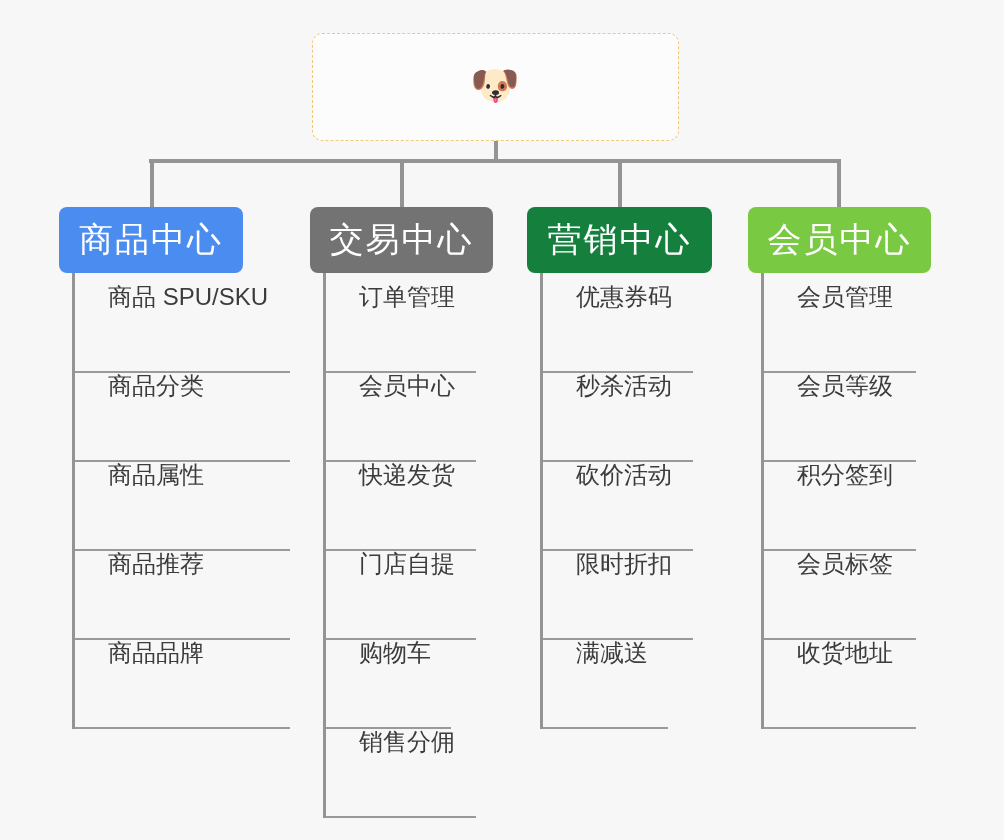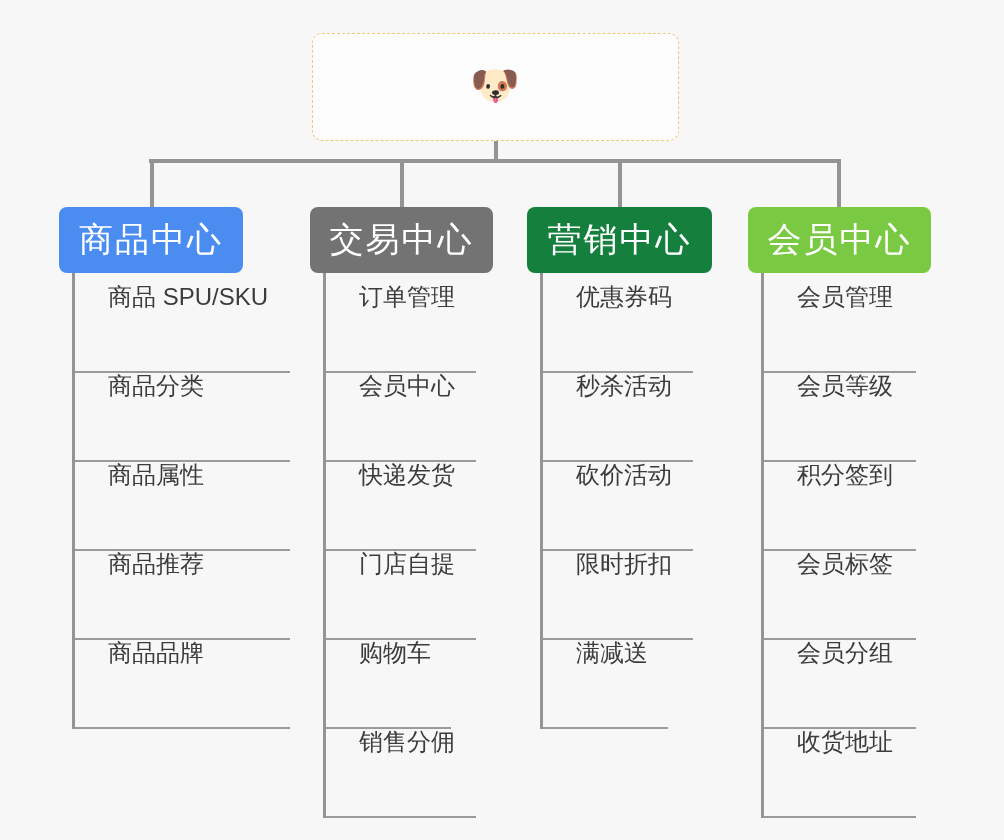--- a/index.html
+++ b/index.html
@@ -234,23 +234,19 @@
           <div class="leaf">
             <div class="leaf-line" style="width: 152px;"></div>
             <span class="leaf-label">积分签到</span>
           </div>
           <div class="leaf">
             <div class="leaf-line" style="width: 152px;"></div>
             <span class="leaf-label">会员标签</span>
           </div>
           <div class="leaf">
             <div class="leaf-line" style="width: 152px;"></div>
-            <span class="leaf-label">会员分组</span>
-          </div>
-          <div class="leaf">
-            <div class="leaf-line" style="width: 152px;"></div>
             <span class="leaf-label">收货地址</span>
           </div>
         </div>
       </div>
     </div>
 
 </div>
 
 </body></html>

